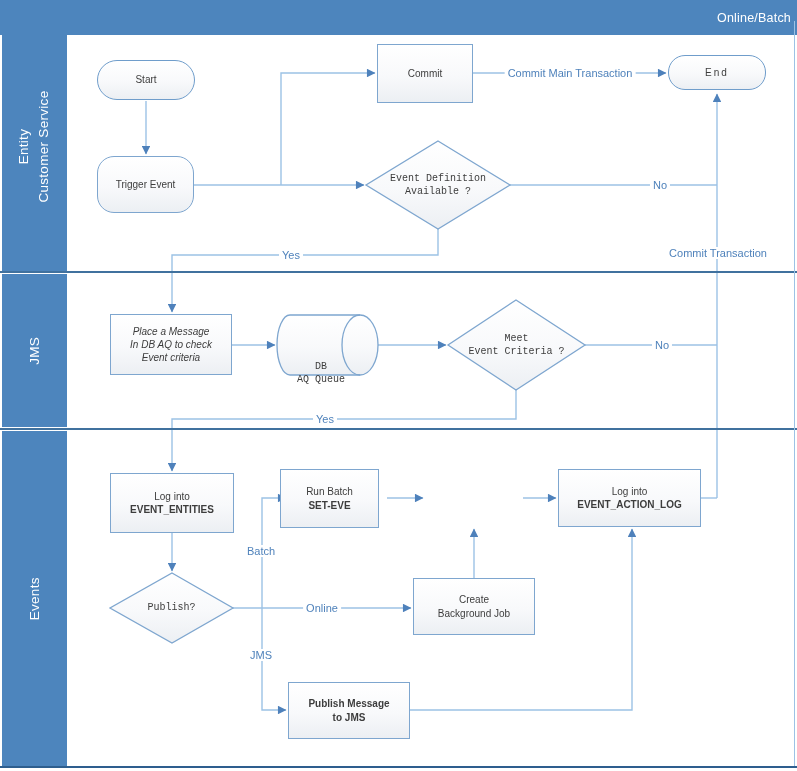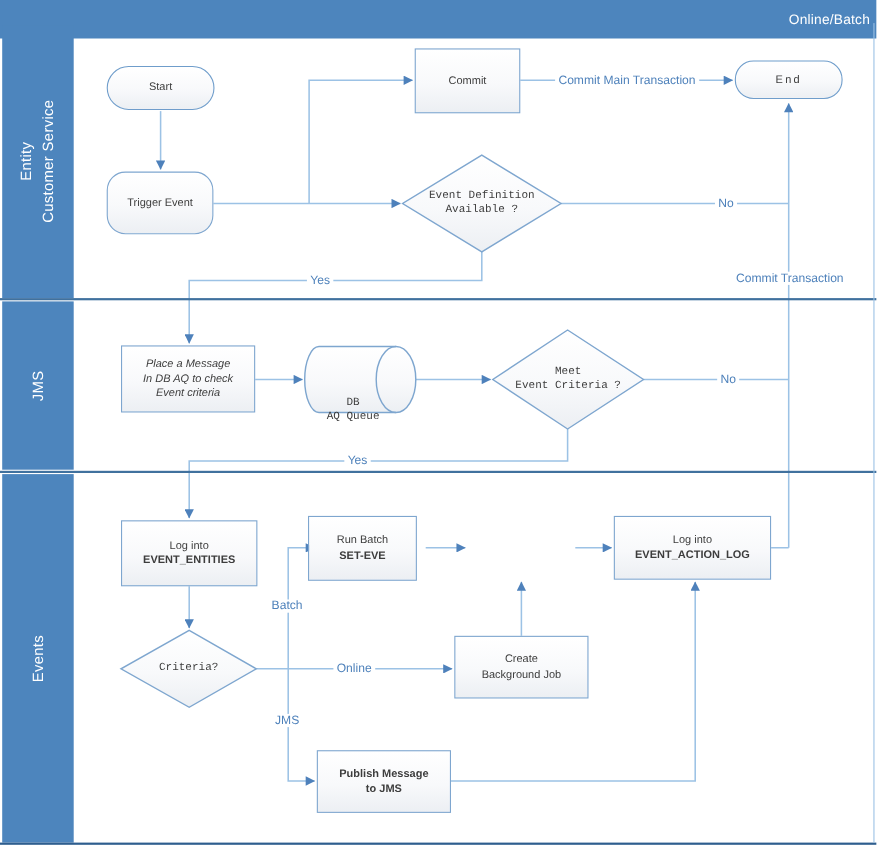--- a/index.html
+++ b/index.html
@@ -163,21 +163,21 @@
     <span class="bold">SET-EVE</span>
   </div>
 
 
   <div class="node rect" style="left:558px;top:469px;width:143px;height:58px;">
     <span>Log into</span>
     <span class="bold">EVENT_ACTION_LOG</span>
   </div>
 
   <div class="node ghost" style="left:110px;top:573px;width:123px;height:70px;">
-    <span>Criteria?</span>
+    <span>Publish?</span>
   </div>
 
   <div class="node rect" style="left:413px;top:578px;width:122px;height:57px;">
     <span>Create</span>
     <span>Background Job</span>
   </div>
 
   <div class="node rect" style="left:288px;top:682px;width:122px;height:57px;font-weight:bold;">
     <span>Publish Message</span>
     <span>to JMS</span>

